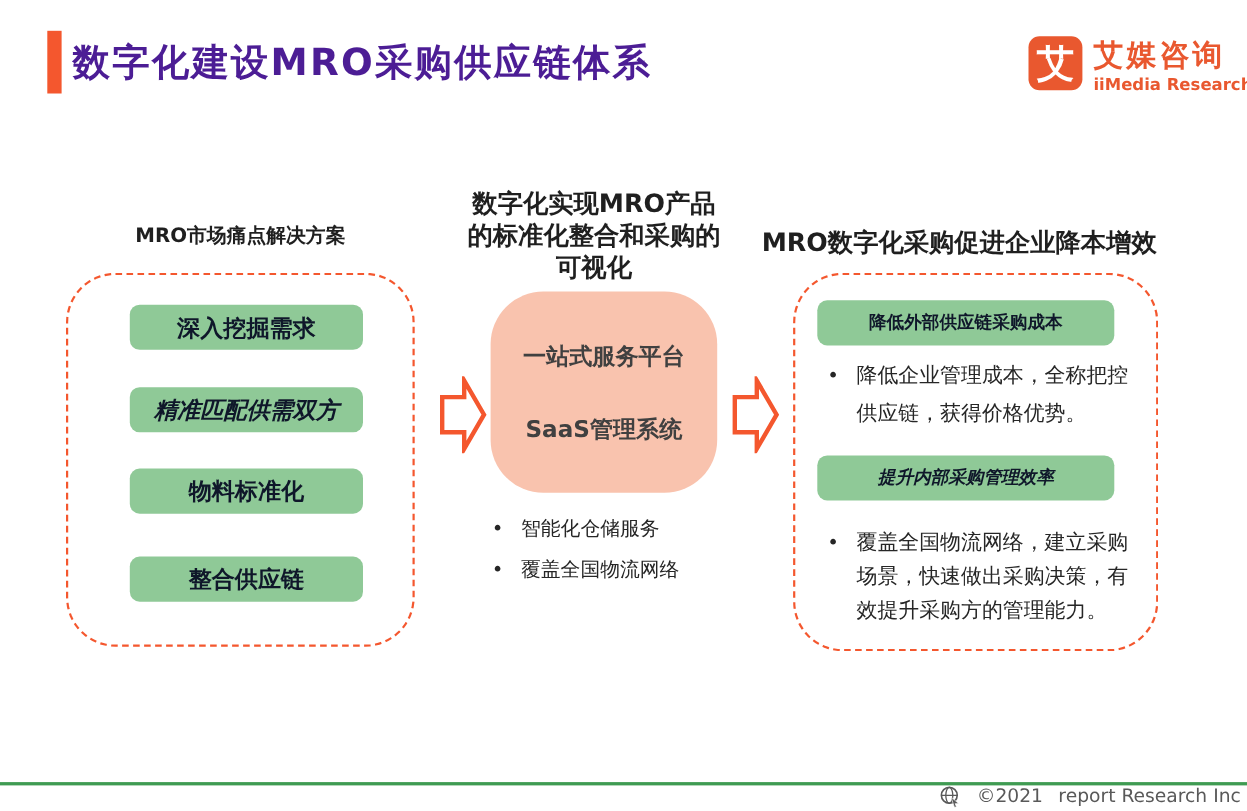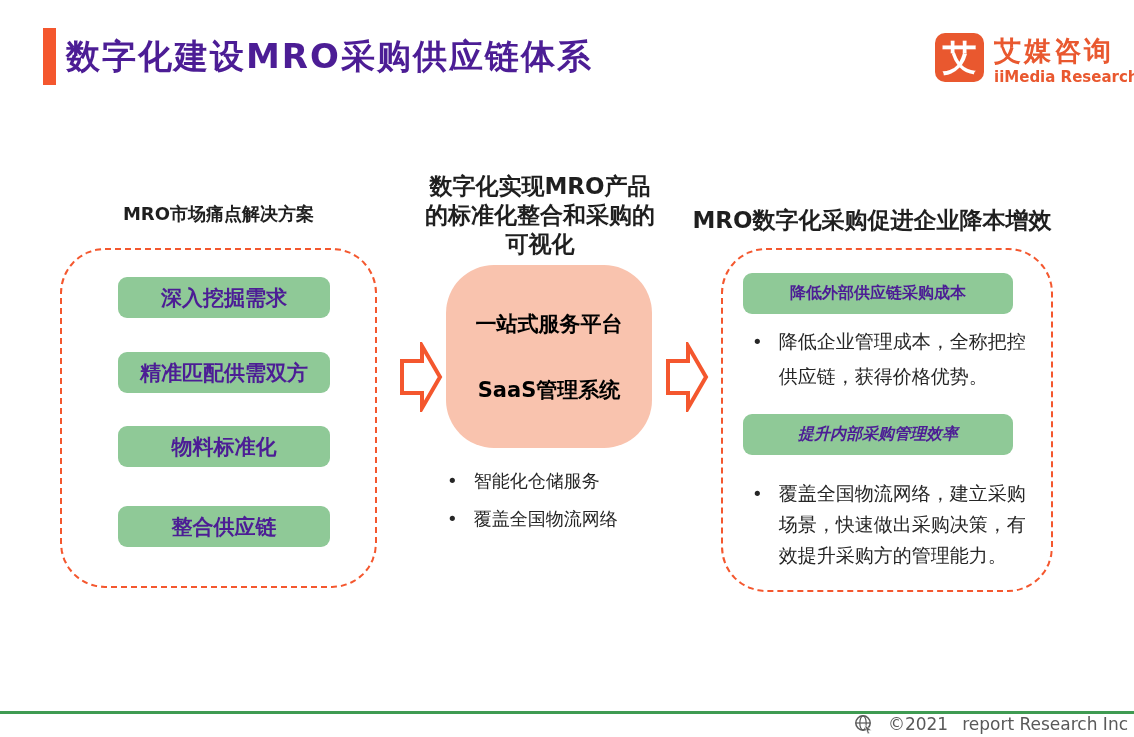--- a/index.html
+++ b/index.html
@@ -30,37 +30,37 @@
   #mid-header{left:405px;top:172px;width:270px;font-size:23px;line-height:29px;white-space:normal;}
   #right-header{left:688px;top:205px;width:368px;font-size:23px;}
 
   
   .dashed-box{position:absolute;border:2px dashed #F4572E;border-radius:45px;background:transparent;}
   #left-box{left:60px;top:248px;width:317px;height:340px;}
   #right-box{left:721px;top:248px;width:332px;height:344px;}
 
   
   .pill{
-    position:absolute;background:#8FC997;color:#4c1d95;font-weight:bold;
+    position:absolute;background:#8FC997;color:#0f172a;font-weight:bold;
     border-radius:9px;display:flex;align-items:center;justify-content:center;
     text-align:center;white-space:nowrap;
   }
   .pill-left{left:118px;width:212px;height:41px;font-size:21px;}
   #pill-l1{top:277px;}
-  #pill-l2{top:352px;}
+  #pill-l2{top:352px;font-style:italic;}
   #pill-l3{top:426px;}
   #pill-l4{top:506px;}
   .pill-right{left:743px;width:270px;height:41px;font-size:16px;}
   #pill-r1{top:273px;}
   #pill-r2{top:414px;font-style:italic;}
 
   
   .pink-box{
     position:absolute;left:446px;top:265px;width:206px;height:183px;
-    background:#F9C3AE;border-radius:48px;color:#000000;font-weight:bold;font-size:21px;
+    background:#F9C3AE;border-radius:48px;color:#404040;font-weight:bold;font-size:21px;
     display:flex;flex-direction:column;align-items:center;justify-content:center;
     gap:38px;text-align:center;
   }
 
   
   .bullet-row{display:flex;align-items:flex-start;color:#262626;}
   .dot{flex:0 0 auto;font-size:18px;line-height:inherit;margin-right:16px;}
   #mid-bullets{position:absolute;left:447px;top:462px;font-size:18px;line-height:38px;color:#262626;}
   #mid-bullets .bullet-row{white-space:nowrap;}
   .desc{position:absolute;left:752px;width:296px;font-size:19px;color:#262626;}

